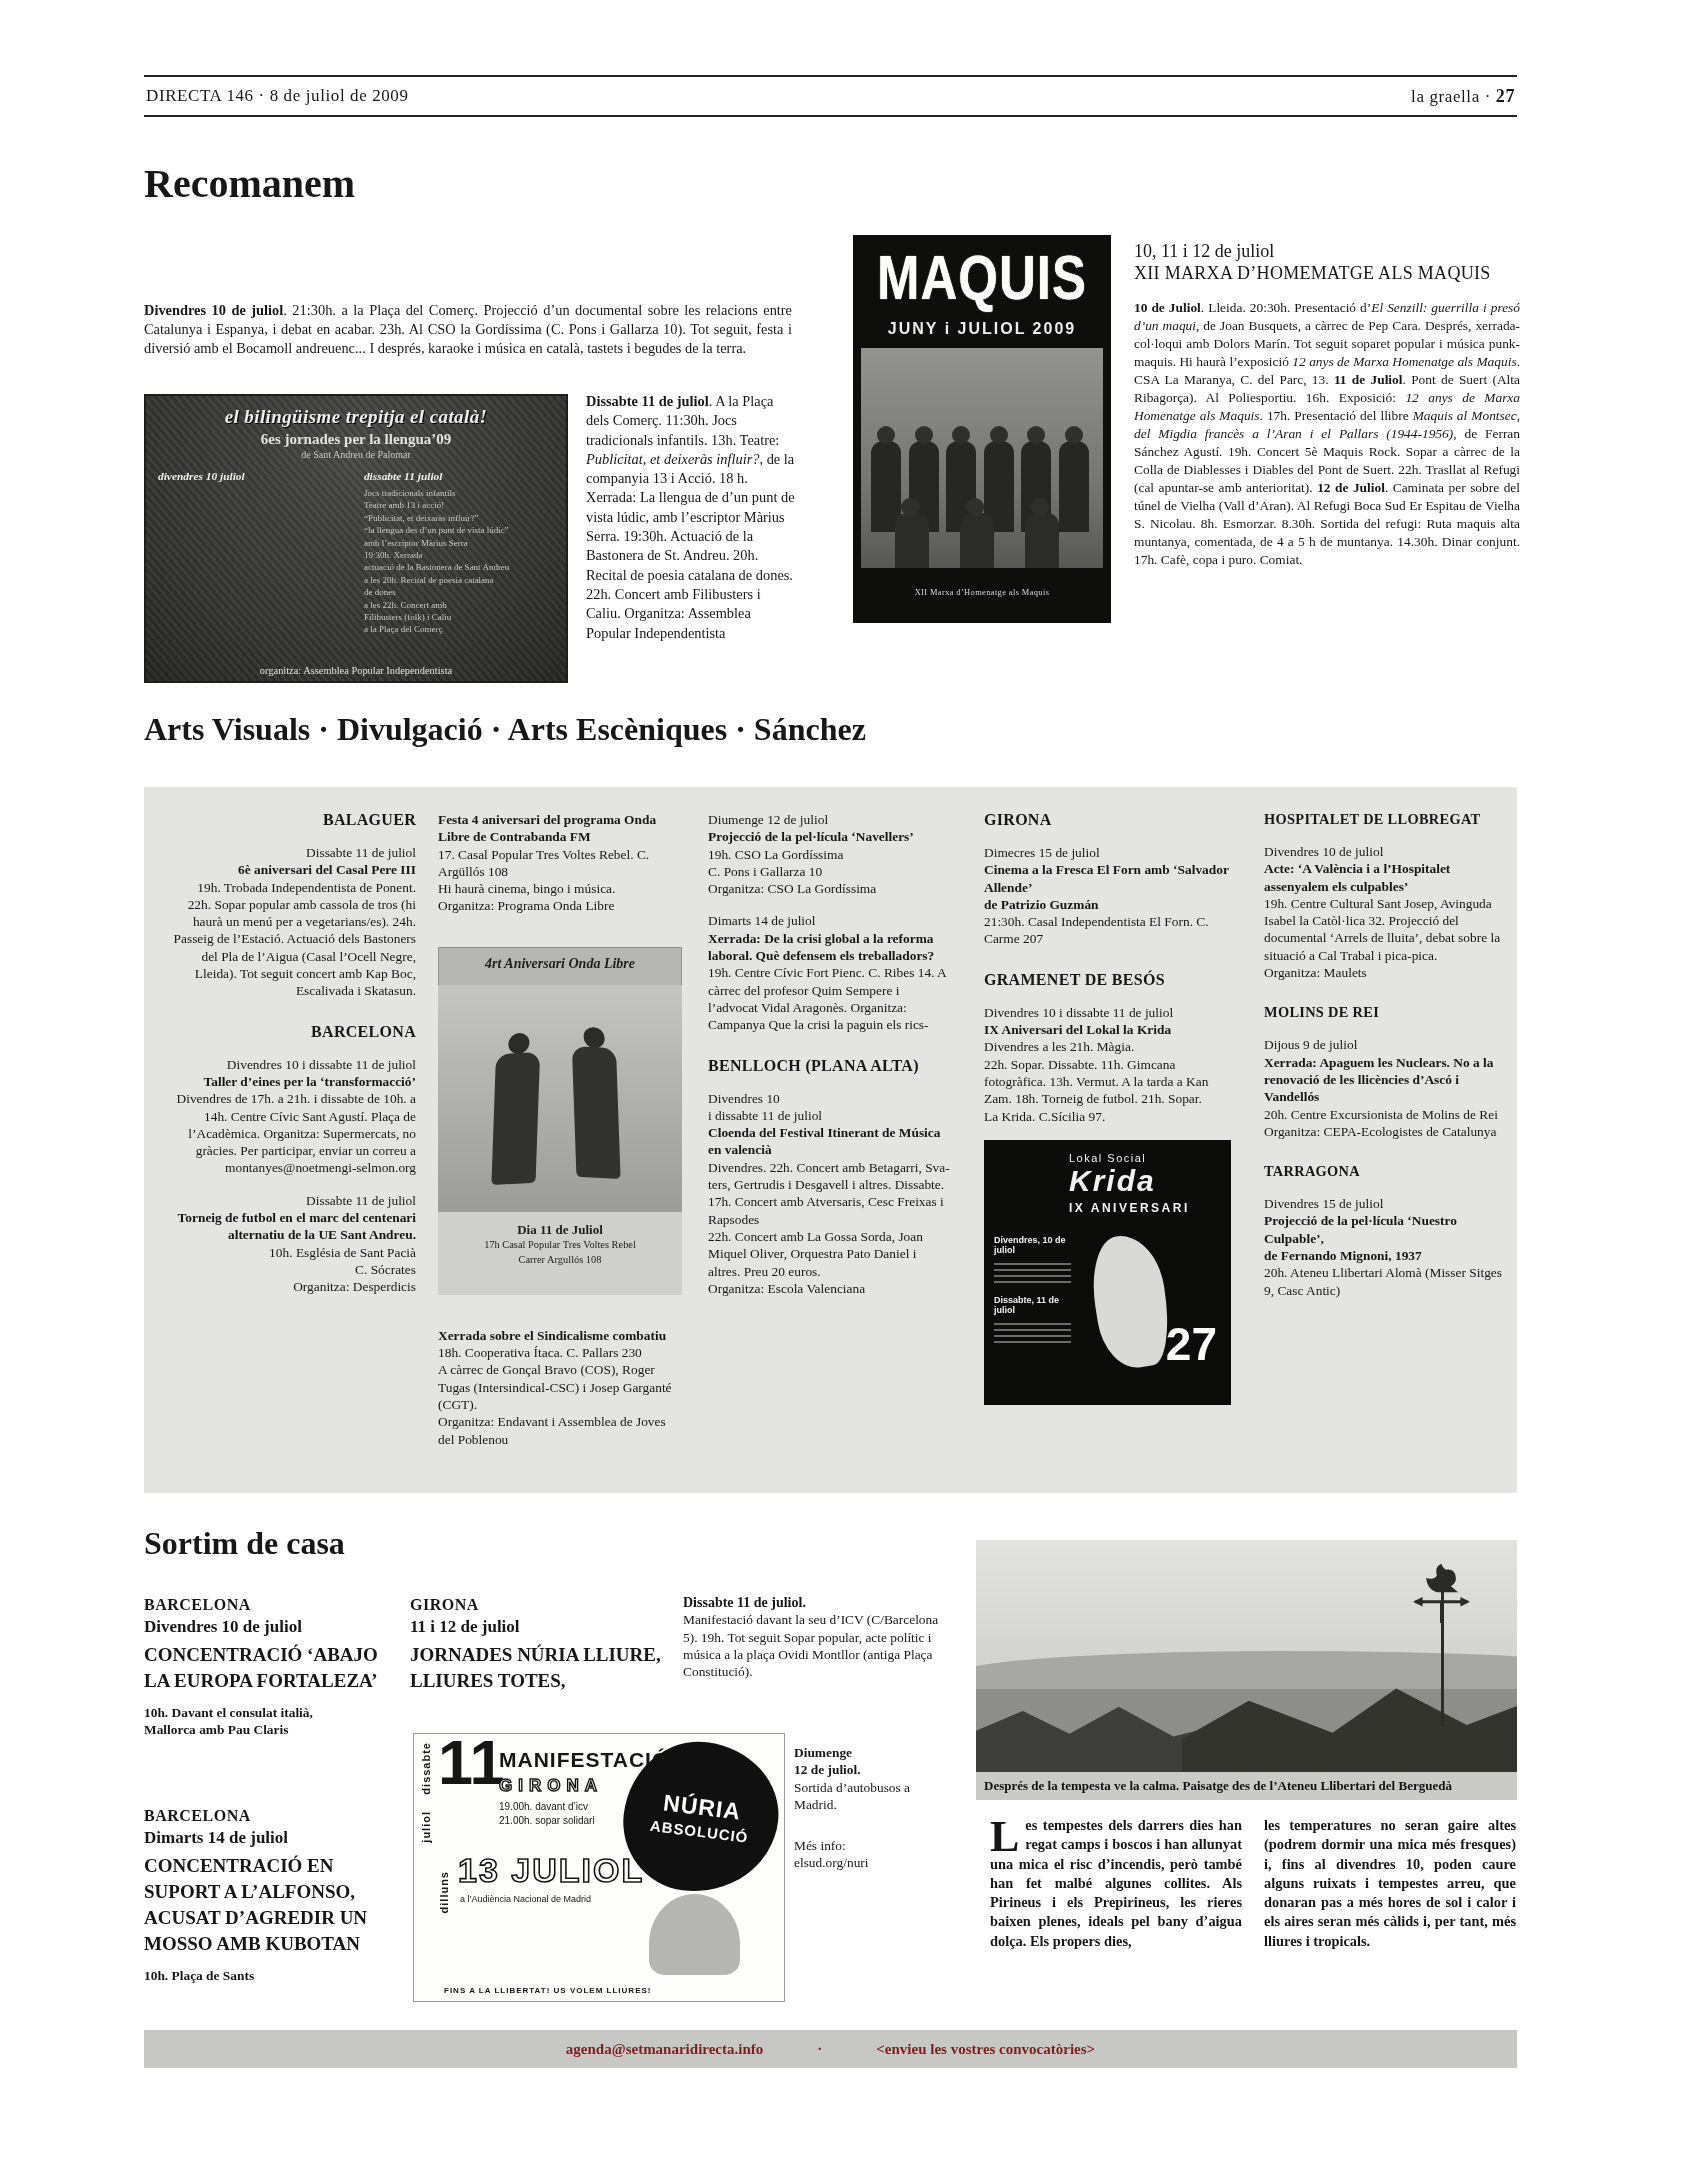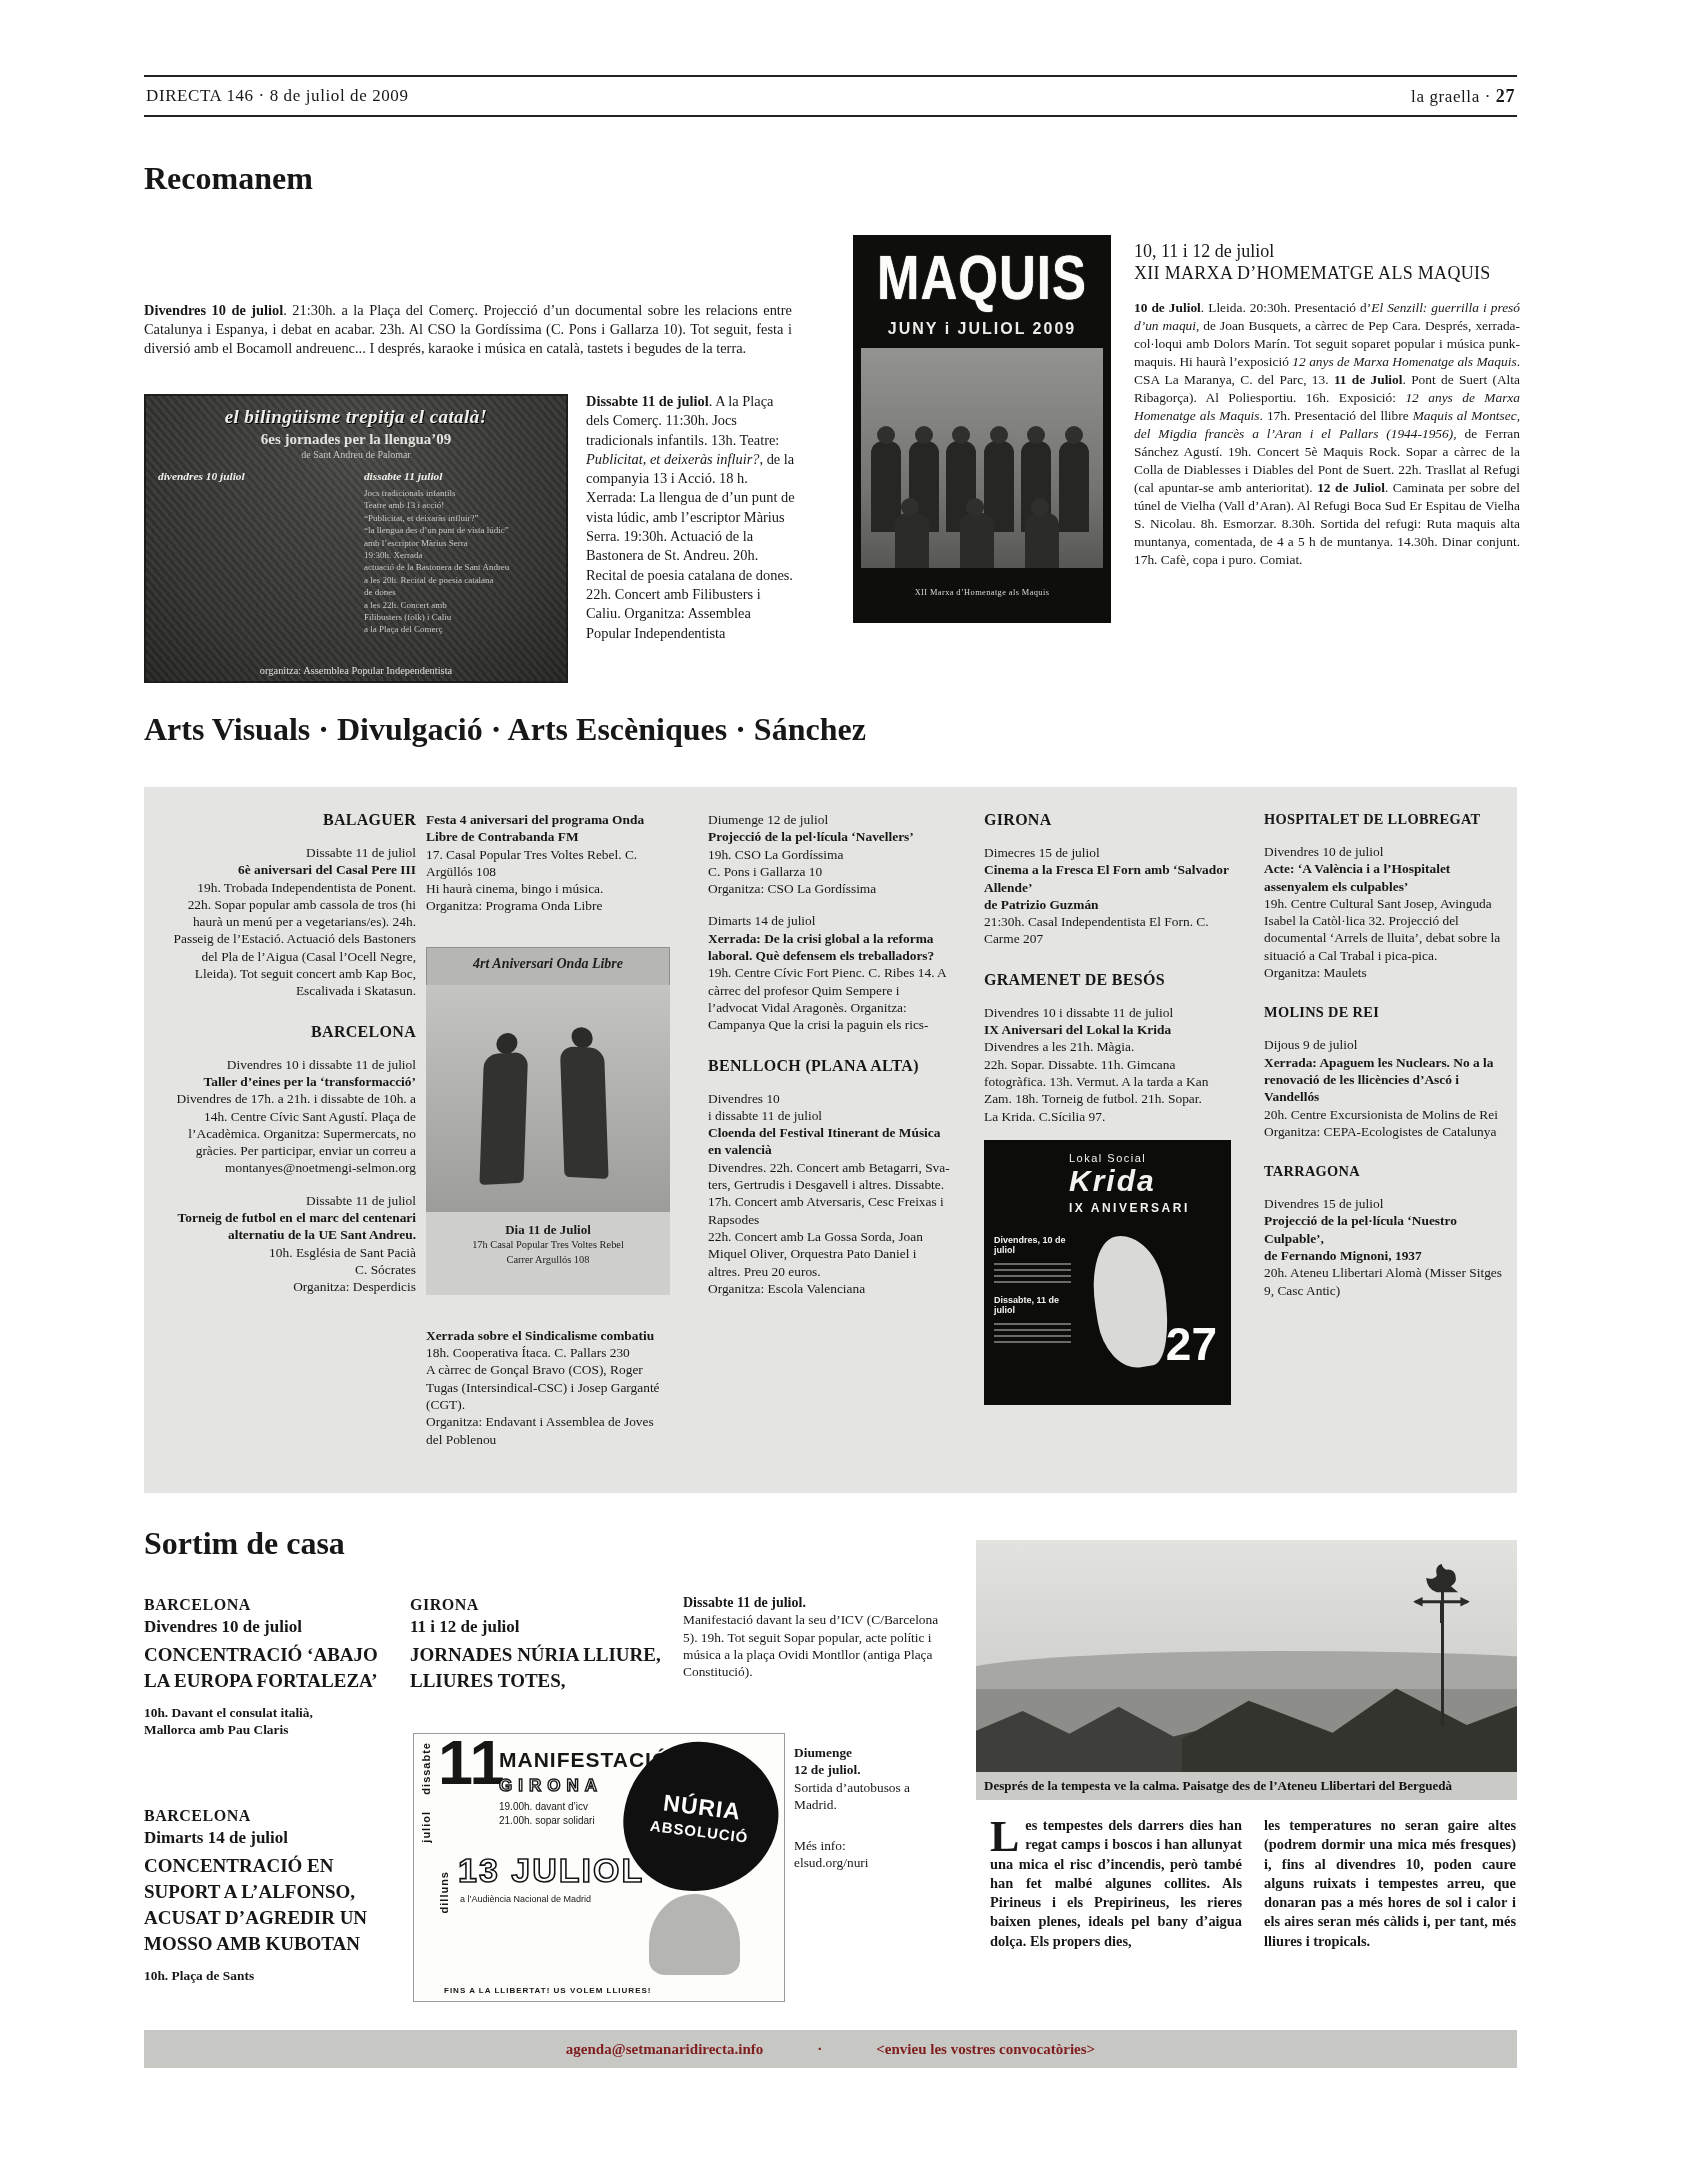--- a/index.html
+++ b/index.html
@@ -10,21 +10,21 @@
   .rich { white-space:pre-line; }
 
   
   .masthead { position:absolute; left:144px; top:75px; width:1373px; height:42px;
               border-top:2px solid #222; border-bottom:2px solid #222;
               display:flex; justify-content:space-between; align-items:center;
               font-size:17px; letter-spacing:0.6px; padding:0 2px; }
   .mast-right .b { font-size:18px; }
 
   
-  .t-recomanem { position:absolute; left:144px; top:160px; font-size:32px; font-weight:bold; }
+  .t-recomanem { position:absolute; left:144px; top:160px; font-size:40px; font-weight:bold; }
   .jor-heading { position:absolute; left:144px; top:238px; width:614px; font-size:18px;
                  line-height:25px; font-weight:bold; }
   .jor-friday  { position:absolute; left:144px; top:301px; width:648px; font-size:14.4px;
                  line-height:19px; text-align:justify; }
   .jor-saturday{ position:absolute; left:586px; top:392px; width:210px; font-size:14.4px;
                  line-height:19.3px; }
 
   .poster-biling { position:absolute; left:144px; top:394px; width:424px; height:289px;
       color:#e9e9e4; text-align:center; padding:12px 14px;
       background:
@@ -62,21 +62,21 @@
   .maquis-date  { position:absolute; left:1134px; top:241px; font-size:18px; }
   .maquis-title { position:absolute; left:1134px; top:263px; font-size:18px; letter-spacing:0.3px; }
   .maquis-body  { position:absolute; left:1134px; top:299px; width:386px; font-size:13.4px;
                   line-height:18px; text-align:justify; }
 
   
   .t-arts { position:absolute; left:144px; top:711px; font-size:32px; font-weight:bold; }
   .arts-bg { position:absolute; left:144px; top:787px; width:1373px; height:706px;
              background:#e4e4e2; overflow:hidden; }
   .acol { position:absolute; top:24px; width:244px; display:flex; flex-direction:column; gap:15px; }
-  .acol1{left:28px;text-align:right;} .acol2{left:282px;gap:32px;} .acol3{left:564px; width:242px;}
+  .acol1{left:28px;text-align:right;} .acol2{left:294px;gap:32px;} .acol3{left:564px; width:242px;}
   .acol4{left:840px; width:247px;} .acol5{left:1120px; width:240px;}
   .city { font-size:16px; font-weight:bold; letter-spacing:0.3px; margin-top:8px; }
   .acol > .city:first-child { margin-top:0; }
   .acol5 .city { font-size:14.4px; }
   .ap { font-size:13.4px; line-height:17.3px; }
 
   .poster-onda { width:244px; height:348px; background:#b6b6b3; position:relative;
                  overflow:hidden; box-shadow:inset 0 0 0 1px #8f8f8c; }
   .po-top { text-align:center; font-style:italic; font-weight:bold; font-size:14px;
             padding-top:9px; color:#1f1f1d; }

